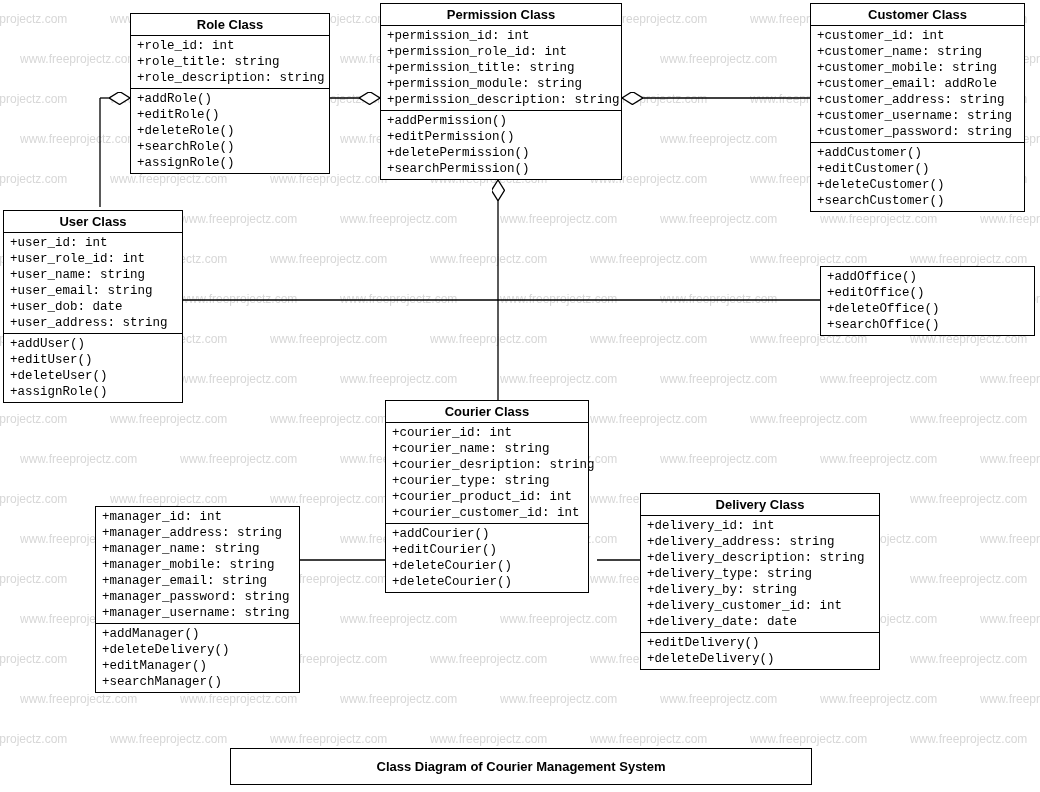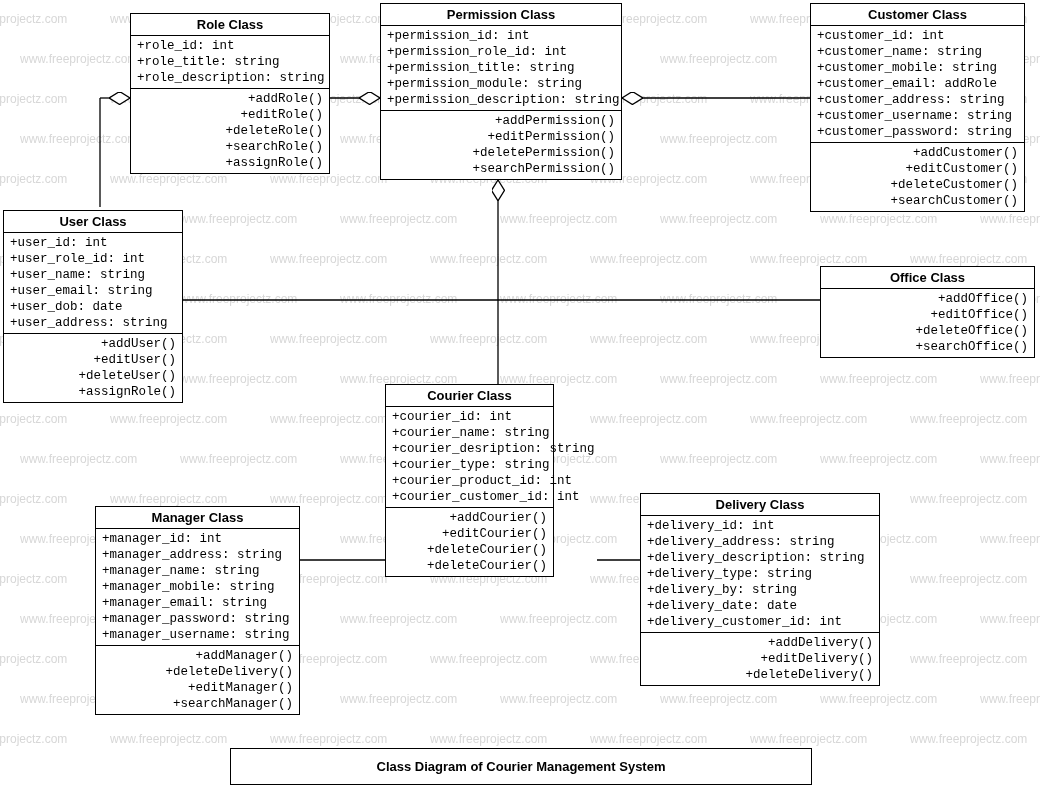--- a/index.html
+++ b/index.html
@@ -38,21 +38,20 @@
     border-bottom: 1.5px solid #000;
     padding: 3px 6px;
     font-size: 13px;
   }
   .classbox .compartment {
     border-bottom: 1.5px solid #000;
     padding: 2px 6px;
   }
   .classbox .compartment:last-child {
     border-bottom: none;
-    text-align: right;
   }
   .classbox .row {
     font-family: "Courier New", monospace;
     font-size: 12.5px;
     line-height: 16px;
     white-space: nowrap;
   }
   .footer {
     position: absolute;
     border: 1.5px solid #000;
@@ -305,49 +304,47 @@
       </div>
     <div class="compartment">
         <div class="row">+addUser()</div>
         <div class="row">+editUser()</div>
         <div class="row">+deleteUser()</div>
         <div class="row">+assignRole()</div>
       </div>
   </div>
 
   <div class="classbox" style="left:820px; top:266px; width:215px;">
-    <div class="title">Office Class</div>
     <div class="compartment">
         <div class="row">+addOffice()</div>
         <div class="row">+editOffice()</div>
         <div class="row">+deleteOffice()</div>
         <div class="row">+searchOffice()</div>
       </div>
   </div>
 
-  <div class="classbox" style="left:385px; top:384px; width:169px;">
+  <div class="classbox" style="left:385px; top:400px; width:204px;">
     <div class="title">Courier Class</div>
     <div class="compartment">
         <div class="row">+courier_id: int</div>
         <div class="row">+courier_name: string</div>
         <div class="row">+courier_desription: string</div>
         <div class="row">+courier_type: string</div>
         <div class="row">+courier_product_id: int</div>
         <div class="row">+courier_customer_id: int</div>
       </div>
     <div class="compartment">
         <div class="row">+addCourier()</div>
         <div class="row">+editCourier()</div>
         <div class="row">+deleteCourier()</div>
         <div class="row">+deleteCourier()</div>
       </div>
   </div>
 
   <div class="classbox" style="left:95px; top:506px; width:205px;">
-    <div class="title">Manager Class</div>
     <div class="compartment">
         <div class="row">+manager_id: int</div>
         <div class="row">+manager_address: string</div>
         <div class="row">+manager_name: string</div>
         <div class="row">+manager_mobile: string</div>
         <div class="row">+manager_email: string</div>
         <div class="row">+manager_password: string</div>
         <div class="row">+manager_username: string</div>
       </div>
     <div class="compartment">
@@ -359,25 +356,24 @@
   </div>
 
   <div class="classbox" style="left:640px; top:493px; width:240px;">
     <div class="title">Delivery Class</div>
     <div class="compartment">
         <div class="row">+delivery_id: int</div>
         <div class="row">+delivery_address: string</div>
         <div class="row">+delivery_description: string</div>
         <div class="row">+delivery_type: string</div>
         <div class="row">+delivery_by: string</div>
+        <div class="row">+delivery_customer_id: int</div>
         <div class="row">+delivery_date: date</div>
-        <div class="row">+delivery_customer_id: int</div>
-      </div>
-    <div class="compartment">
-        <div class="row">+addDelivery()</div>
+      </div>
+    <div class="compartment">
         <div class="row">+editDelivery()</div>
         <div class="row">+deleteDelivery()</div>
       </div>
   </div>
 
   <div class="footer" style="left:230px; top:748px; width:500px;">Class Diagram of Courier Management System</div>
 
 </div>
 
 </body></html>

